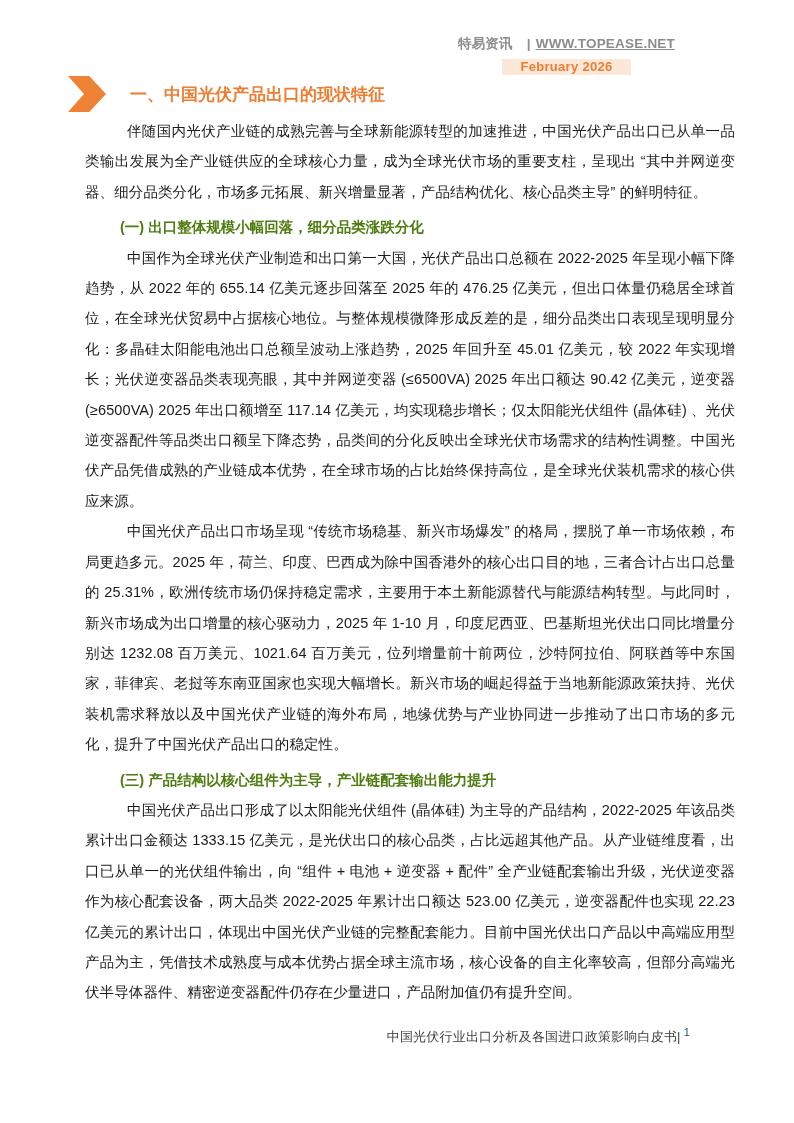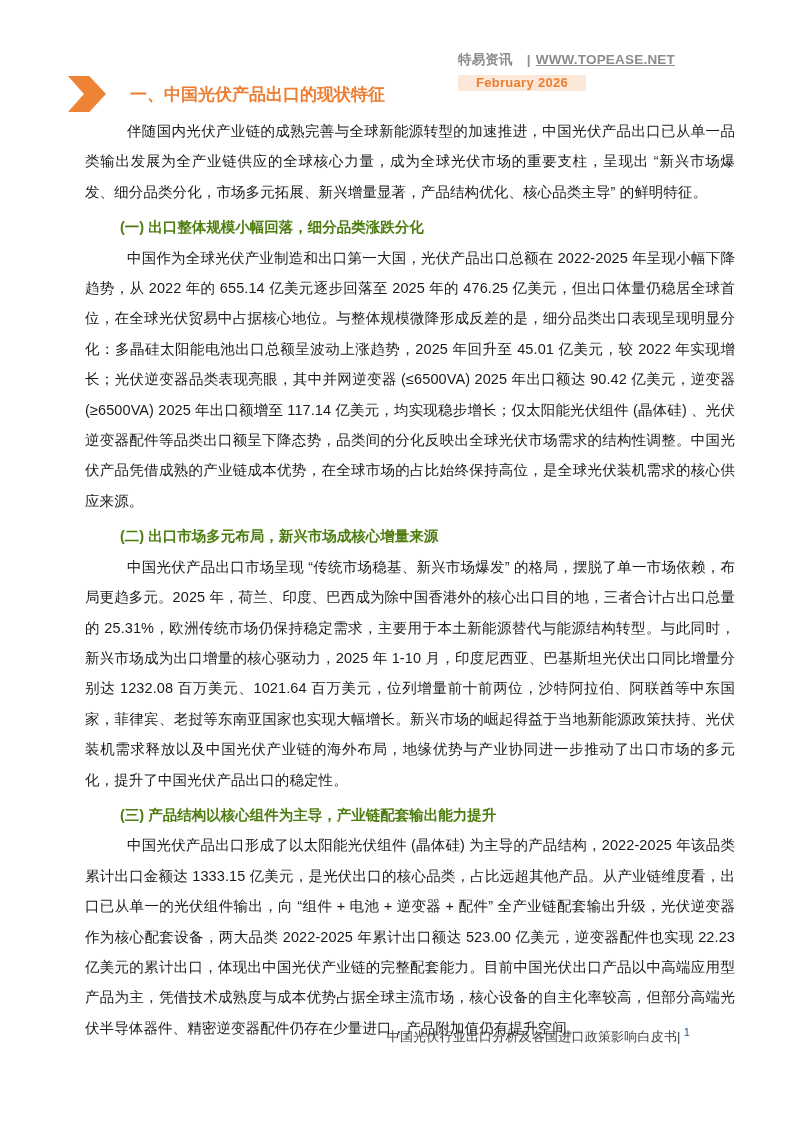--- a/index.html
+++ b/index.html
@@ -11,23 +11,23 @@
     position: relative;
     width: 794px;
     height: 1123px;
     background: #ffffff;
     overflow: hidden;
   }
 
   
   .header {
     position: absolute;
-    top: 52px;
+    top: 36px;
     right: 119px;
-    text-align: left;
+    text-align: center;
     line-height: 1.25;
   }
   .header-line1 {
     font-size: 13.5px;
     font-weight: bold;
     color: #8c8c8c;
     letter-spacing: 0.2px;
   }
   .header-sep { margin: 0 5px 0 14px; color: #8c8c8c; }
   .website {
@@ -121,26 +121,25 @@
       <span class="date-badge">February 2026</span>
     </div>
   </header>
 
   <div class="title-row">
     <span class="arrow-icon"></span>
     <h1 class="page-title">一、中国光伏产品出口的现状特征</h1>
   </div>
 
   <main class="content">
-    <p>伴随国内光伏产业链的成熟完善与全球新能源转型的加速推进，中国光伏产品出口已从单一品类输出发展为全产业链供应的全球核心力量，成为全球光伏市场的重要支柱，呈现出 “新兴市场爆发、细分品类分化，市场多元拓展、新兴增量显著，产品结构优化、核心品类主导” 的鲜明特征。</p>
+    <p>伴随国内光伏产业链的成熟完善与全球新能源转型的加速推进，中国光伏产品出口已从单一品类输出发展为全产业链供应的全球核心力量，成为全球光伏市场的重要支柱，呈现出 “其中并网逆变器、细分品类分化，市场多元拓展、新兴增量显著，产品结构优化、核心品类主导” 的鲜明特征。</p>
 
     <h3>(一) 出口整体规模小幅回落，细分品类涨跌分化</h3>
     <p>中国作为全球光伏产业制造和出口第一大国，光伏产品出口总额在 2022-2025 年呈现小幅下降趋势，从 2022 年的 655.14 亿美元逐步回落至 2025 年的 476.25 亿美元，但出口体量仍稳居全球首位，在全球光伏贸易中占据核心地位。与整体规模微降形成反差的是，细分品类出口表现呈现明显分化：多晶硅太阳能电池出口总额呈波动上涨趋势，2025 年回升至 45.01 亿美元，较 2022 年实现增长；光伏逆变器品类表现亮眼，其中并网逆变器 (≤6500VA) 2025 年出口额达 90.42 亿美元，逆变器 (≥6500VA) 2025 年出口额增至 117.14 亿美元，均实现稳步增长；仅太阳能光伏组件 (晶体硅) 、光伏逆变器配件等品类出口额呈下降态势，品类间的分化反映出全球光伏市场需求的结构性调整。中国光伏产品凭借成熟的产业链成本优势，在全球市场的占比始终保持高位，是全球光伏装机需求的核心供应来源。</p>
 
-    <h3>(二) 出口市场多元布局，新兴市场成核心增量来源</h3>
     <p>中国光伏产品出口市场呈现 “传统市场稳基、新兴市场爆发” 的格局，摆脱了单一市场依赖，布局更趋多元。2025 年，荷兰、印度、巴西成为除中国香港外的核心出口目的地，三者合计占出口总量的 25.31%，欧洲传统市场仍保持稳定需求，主要用于本土新能源替代与能源结构转型。与此同时，新兴市场成为出口增量的核心驱动力，2025 年 1-10 月，印度尼西亚、巴基斯坦光伏出口同比增量分别达 1232.08 百万美元、1021.64 百万美元，位列增量前十前两位，沙特阿拉伯、阿联酋等中东国家，菲律宾、老挝等东南亚国家也实现大幅增长。新兴市场的崛起得益于当地新能源政策扶持、光伏装机需求释放以及中国光伏产业链的海外布局，地缘优势与产业协同进一步推动了出口市场的多元化，提升了中国光伏产品出口的稳定性。</p>
 
     <h3>(三) 产品结构以核心组件为主导，产业链配套输出能力提升</h3>
     <p>中国光伏产品出口形成了以太阳能光伏组件 (晶体硅) 为主导的产品结构，2022-2025 年该品类累计出口金额达 1333.15 亿美元，是光伏出口的核心品类，占比远超其他产品。从产业链维度看，出口已从单一的光伏组件输出，向 “组件 + 电池 + 逆变器 + 配件” 全产业链配套输出升级，光伏逆变器作为核心配套设备，两大品类 2022-2025 年累计出口额达 523.00 亿美元，逆变器配件也实现 22.23 亿美元的累计出口，体现出中国光伏产业链的完整配套能力。目前中国光伏出口产品以中高端应用型产品为主，凭借技术成熟度与成本优势占据全球主流市场，核心设备的自主化率较高，但部分高端光伏半导体器件、精密逆变器配件仍存在少量进口，产品附加值仍有提升空间。</p>
   </main>
 
   <footer class="footer">
     <span>中国光伏行业出口分析及各国进口政策影响白皮书|</span><sup>1</sup>
   </footer>
 

